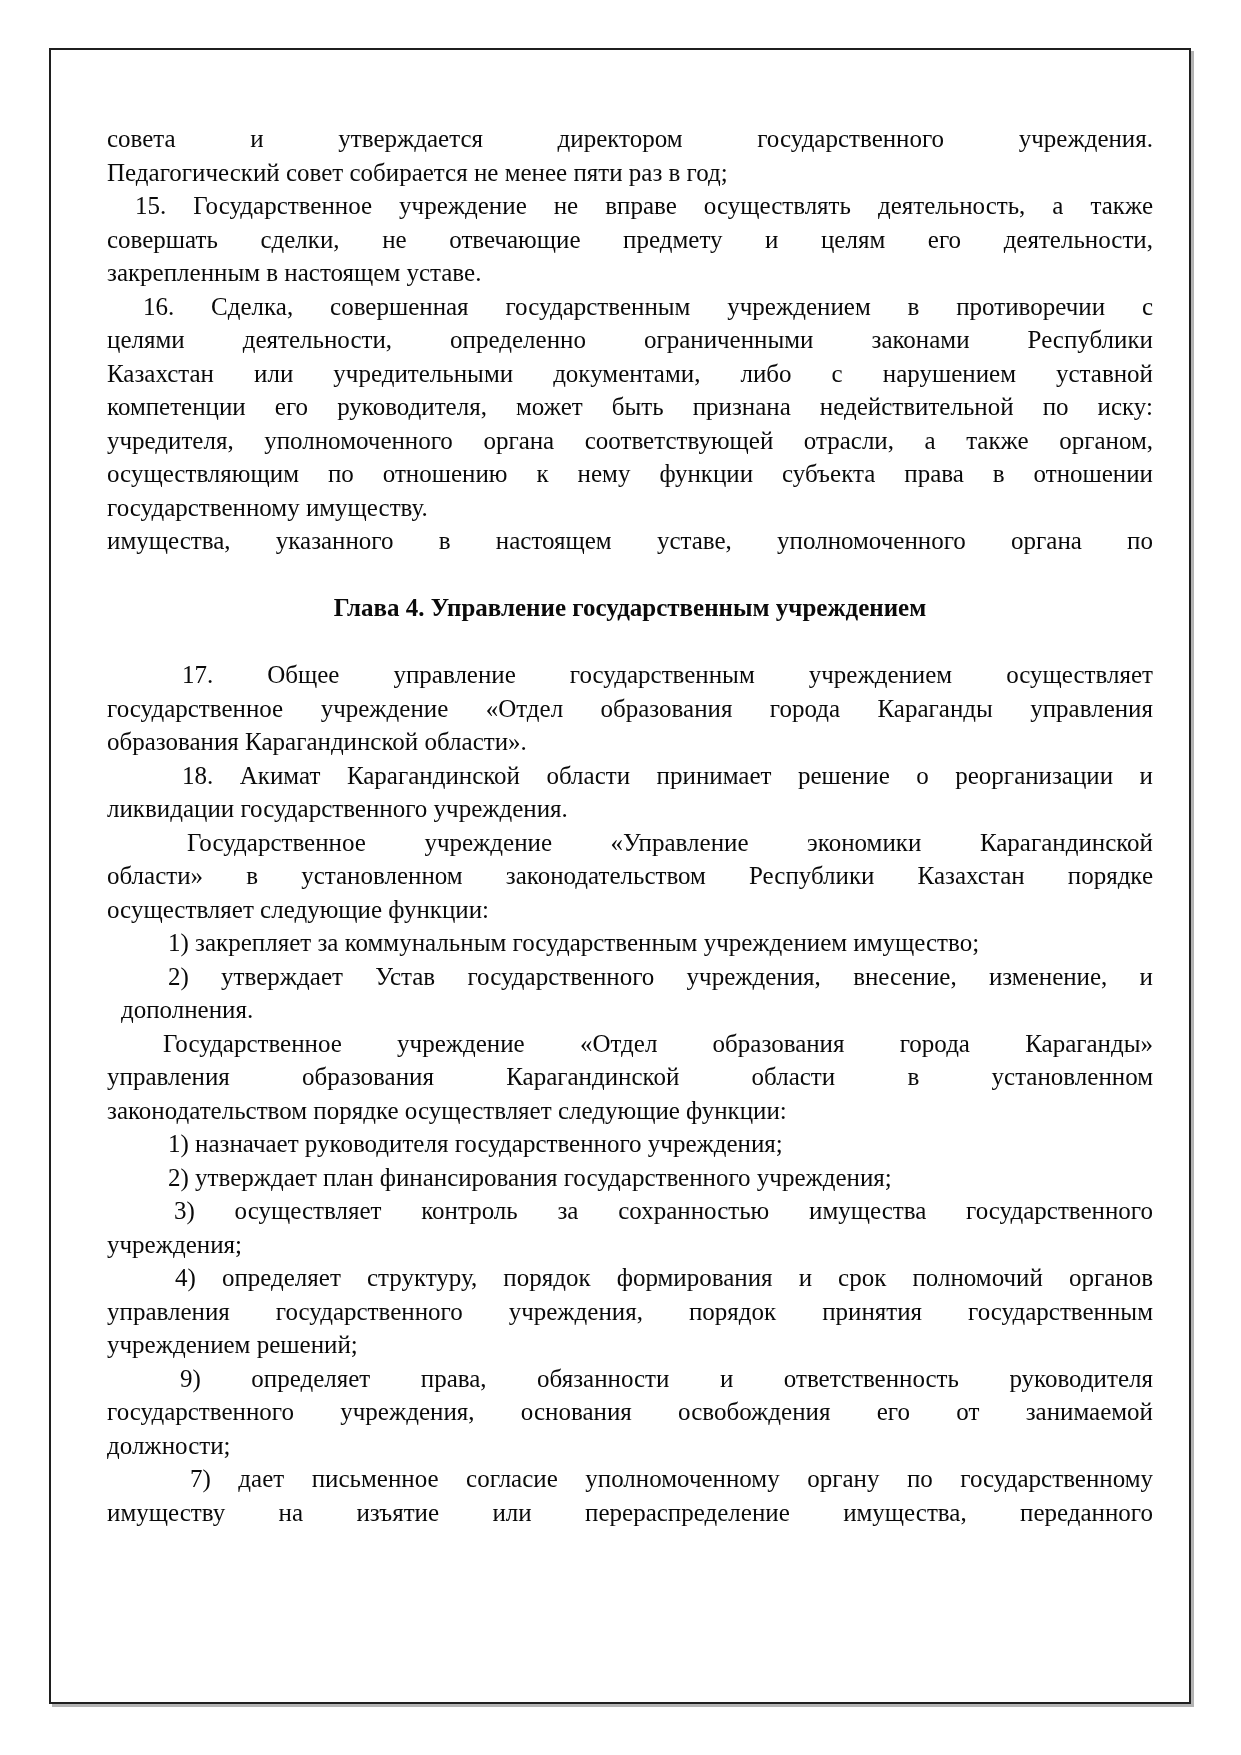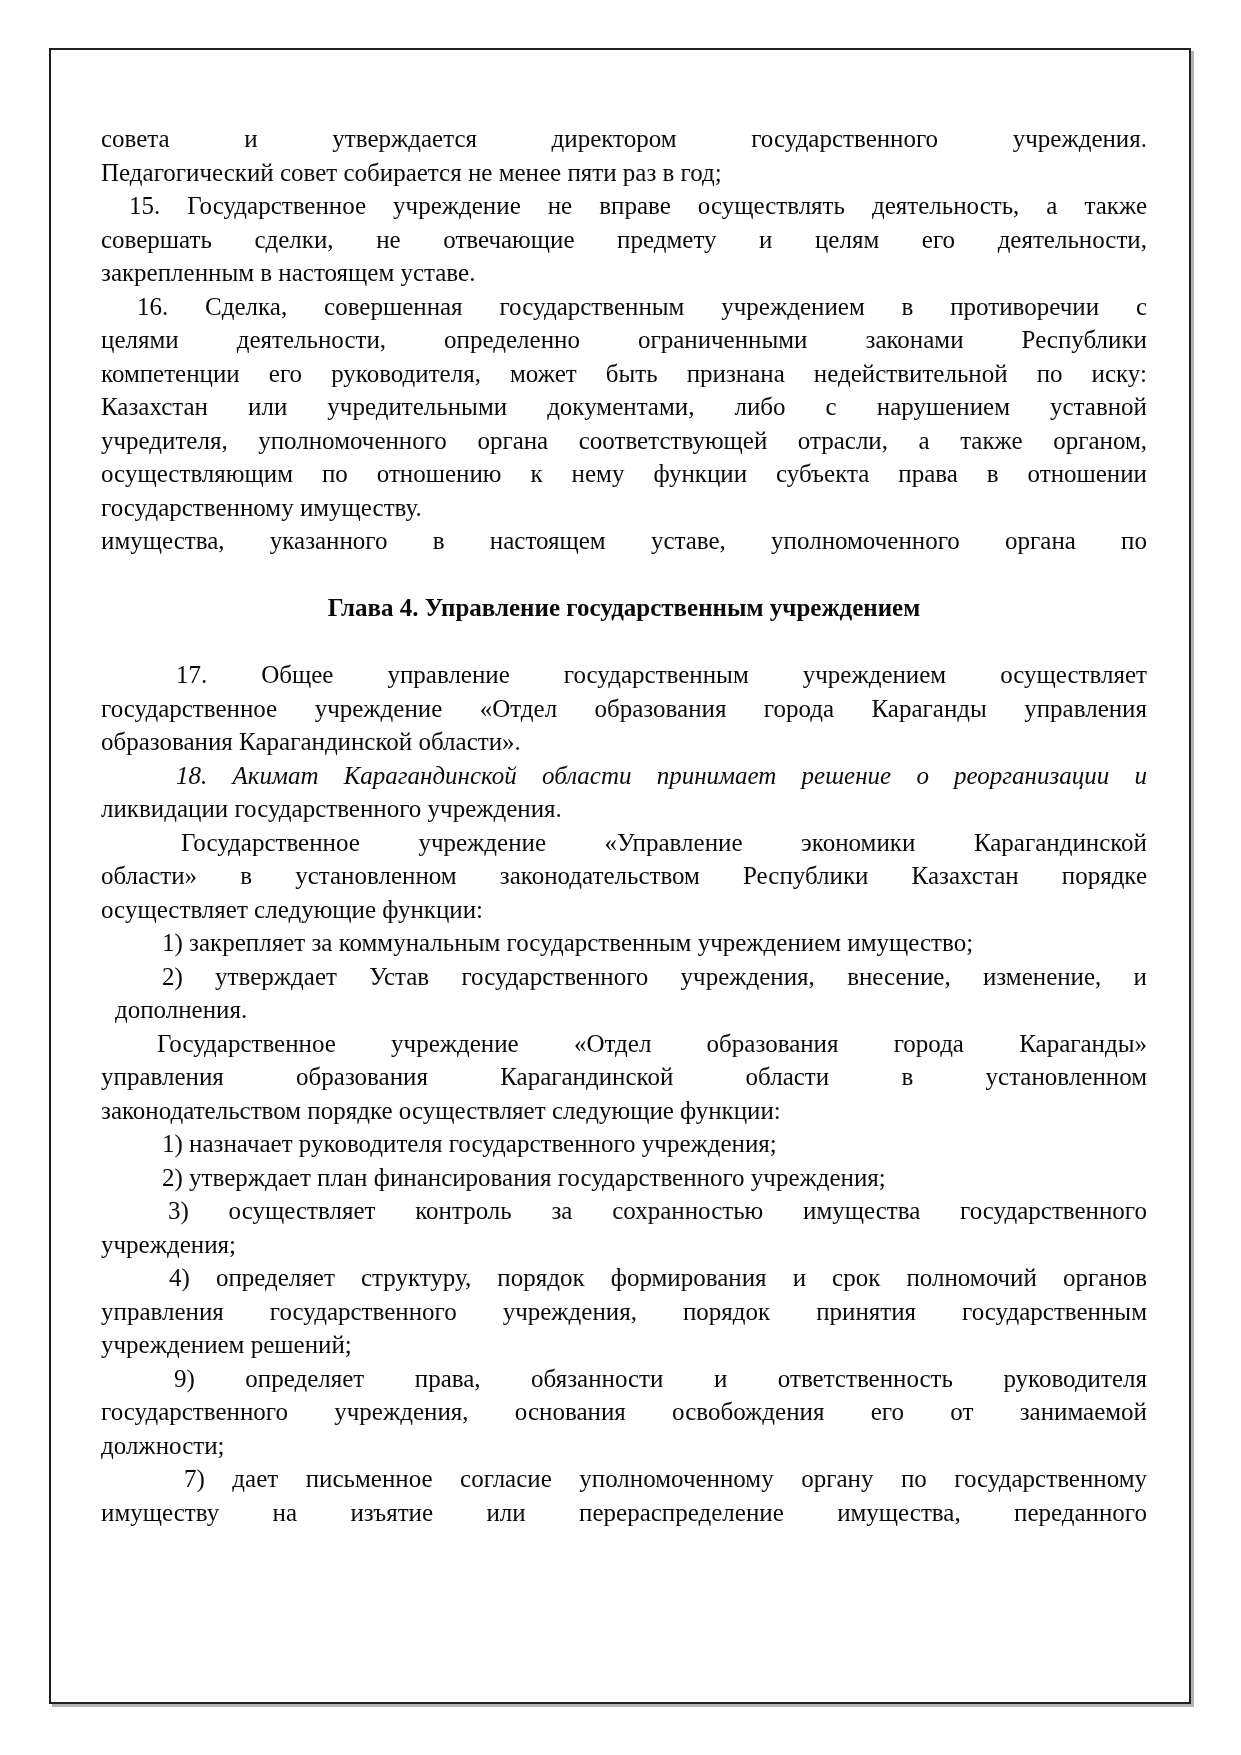--- a/index.html
+++ b/index.html
@@ -8,21 +8,21 @@
     width:1241px; height:1755px; position:relative; overflow:hidden;
     font-family:"Liberation Serif","DejaVu Serif",serif;
     color:#0a0a0a;
   }
   .frame {
     position:absolute; left:49px; top:48px; width:1142px; height:1656px;
     border:2px solid #1f1f1f; background:#ffffff;
     box-shadow:3px 3px 0 #b3b3b3;
   }
   .textblock {
-    position:absolute; left:101px; top:122px; width:1046px;
+    position:absolute; left:107px; top:122px; width:1046px;
     font-size:25px; line-height:33.5px;
   }
   .para { }
   .line  { text-align:justify; text-align-last:justify; }
   .line.last { text-align:left; text-align-last:left; }
   .h { font-weight:bold; margin:33.5px 0; }
   .h .line { text-align:left; text-align-last:center; }
 </style>
 </head>
 <body>
@@ -34,37 +34,37 @@
       <div class="line last">Педагогический совет собирается не менее пяти раз в год;</div>
     </div>
     <div class="para">
       <div class="line" style="text-indent: 28px;">15. Государственное учреждение не вправе осуществлять деятельность, а также</div>
       <div class="line">совершать сделки, не отвечающие предмету и целям его деятельности,</div>
       <div class="line last">закрепленным в настоящем уставе.</div>
     </div>
     <div class="para">
       <div class="line" style="text-indent: 36px;">16. Сделка, совершенная государственным учреждением в противоречии с</div>
       <div class="line">целями деятельности, определенно ограниченными законами Республики</div>
+      <div class="line">Казахстан или учредительными документами, либо с нарушением уставной</div>
       <div class="line">компетенции его руководителя, может быть признана недействительной по иску:</div>
-      <div class="line">Казахстан или учредительными документами, либо с нарушением уставной</div>
       <div class="line">учредителя, уполномоченного органа соответствующей отрасли, а также органом,</div>
       <div class="line">осуществляющим по отношению к нему функции субъекта права в отношении</div>
       <div class="line last">государственному имуществу.</div>
       <div class="line">имущества, указанного в настоящем уставе, уполномоченного органа по</div>
     </div>
     <div class="h">
       <div class="line">Глава 4. Управление государственным учреждением</div>
     </div>
     <div class="para">
       <div class="line" style="text-indent: 75px;">17. Общее управление государственным учреждением осуществляет</div>
       <div class="line">государственное учреждение «Отдел образования города Караганды управления</div>
       <div class="line last">образования Карагандинской области».</div>
     </div>
     <div class="para">
-      <div class="line" style="text-indent: 75px; font-style: italic;">18. Акимат Карагандинской области принимает решение о реорганизации и</div>
+      <div class="line" style="text-indent: 75px;">18. Акимат Карагандинской области принимает решение о реорганизации и</div>
       <div class="line last">ликвидации государственного учреждения.</div>
     </div>
     <div class="para">
       <div class="line" style="text-indent: 80px;">Государственное учреждение «Управление экономики Карагандинской</div>
       <div class="line">области» в установленном законодательством Республики Казахстан порядке</div>
       <div class="line last">осуществляет следующие функции:</div>
     </div>
     <div class="para">
       <div class="line last" style="text-indent: 61px;">1) закрепляет за коммунальным государственным учреждением имущество;</div>
     </div>

